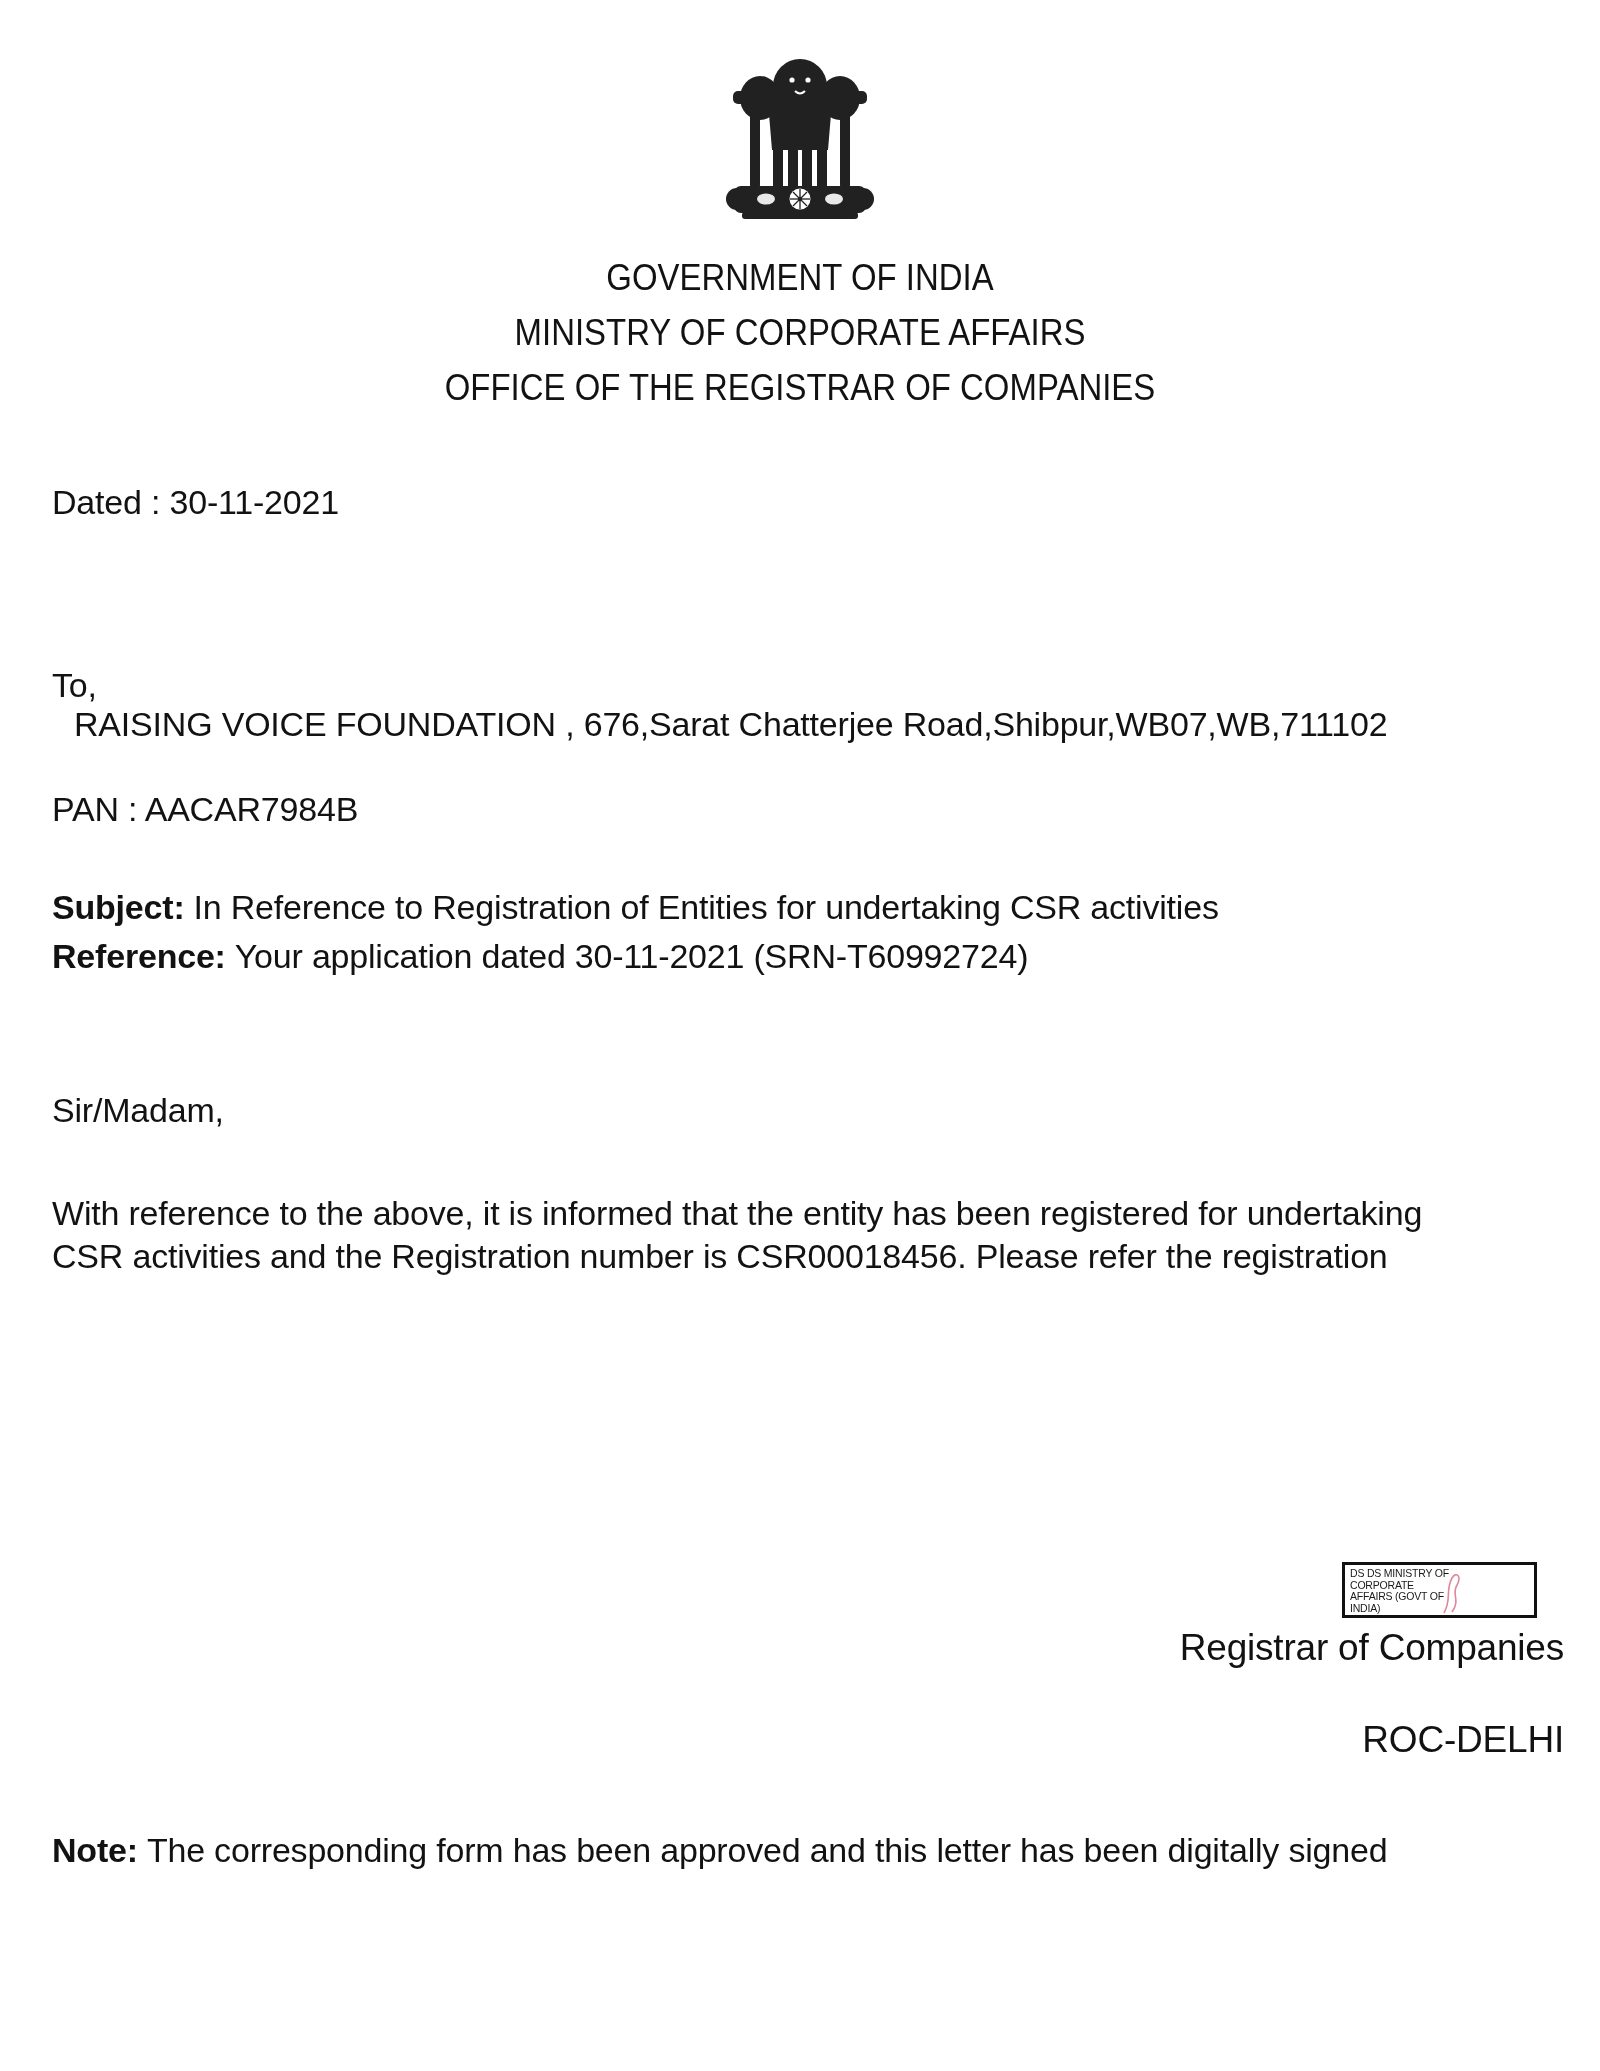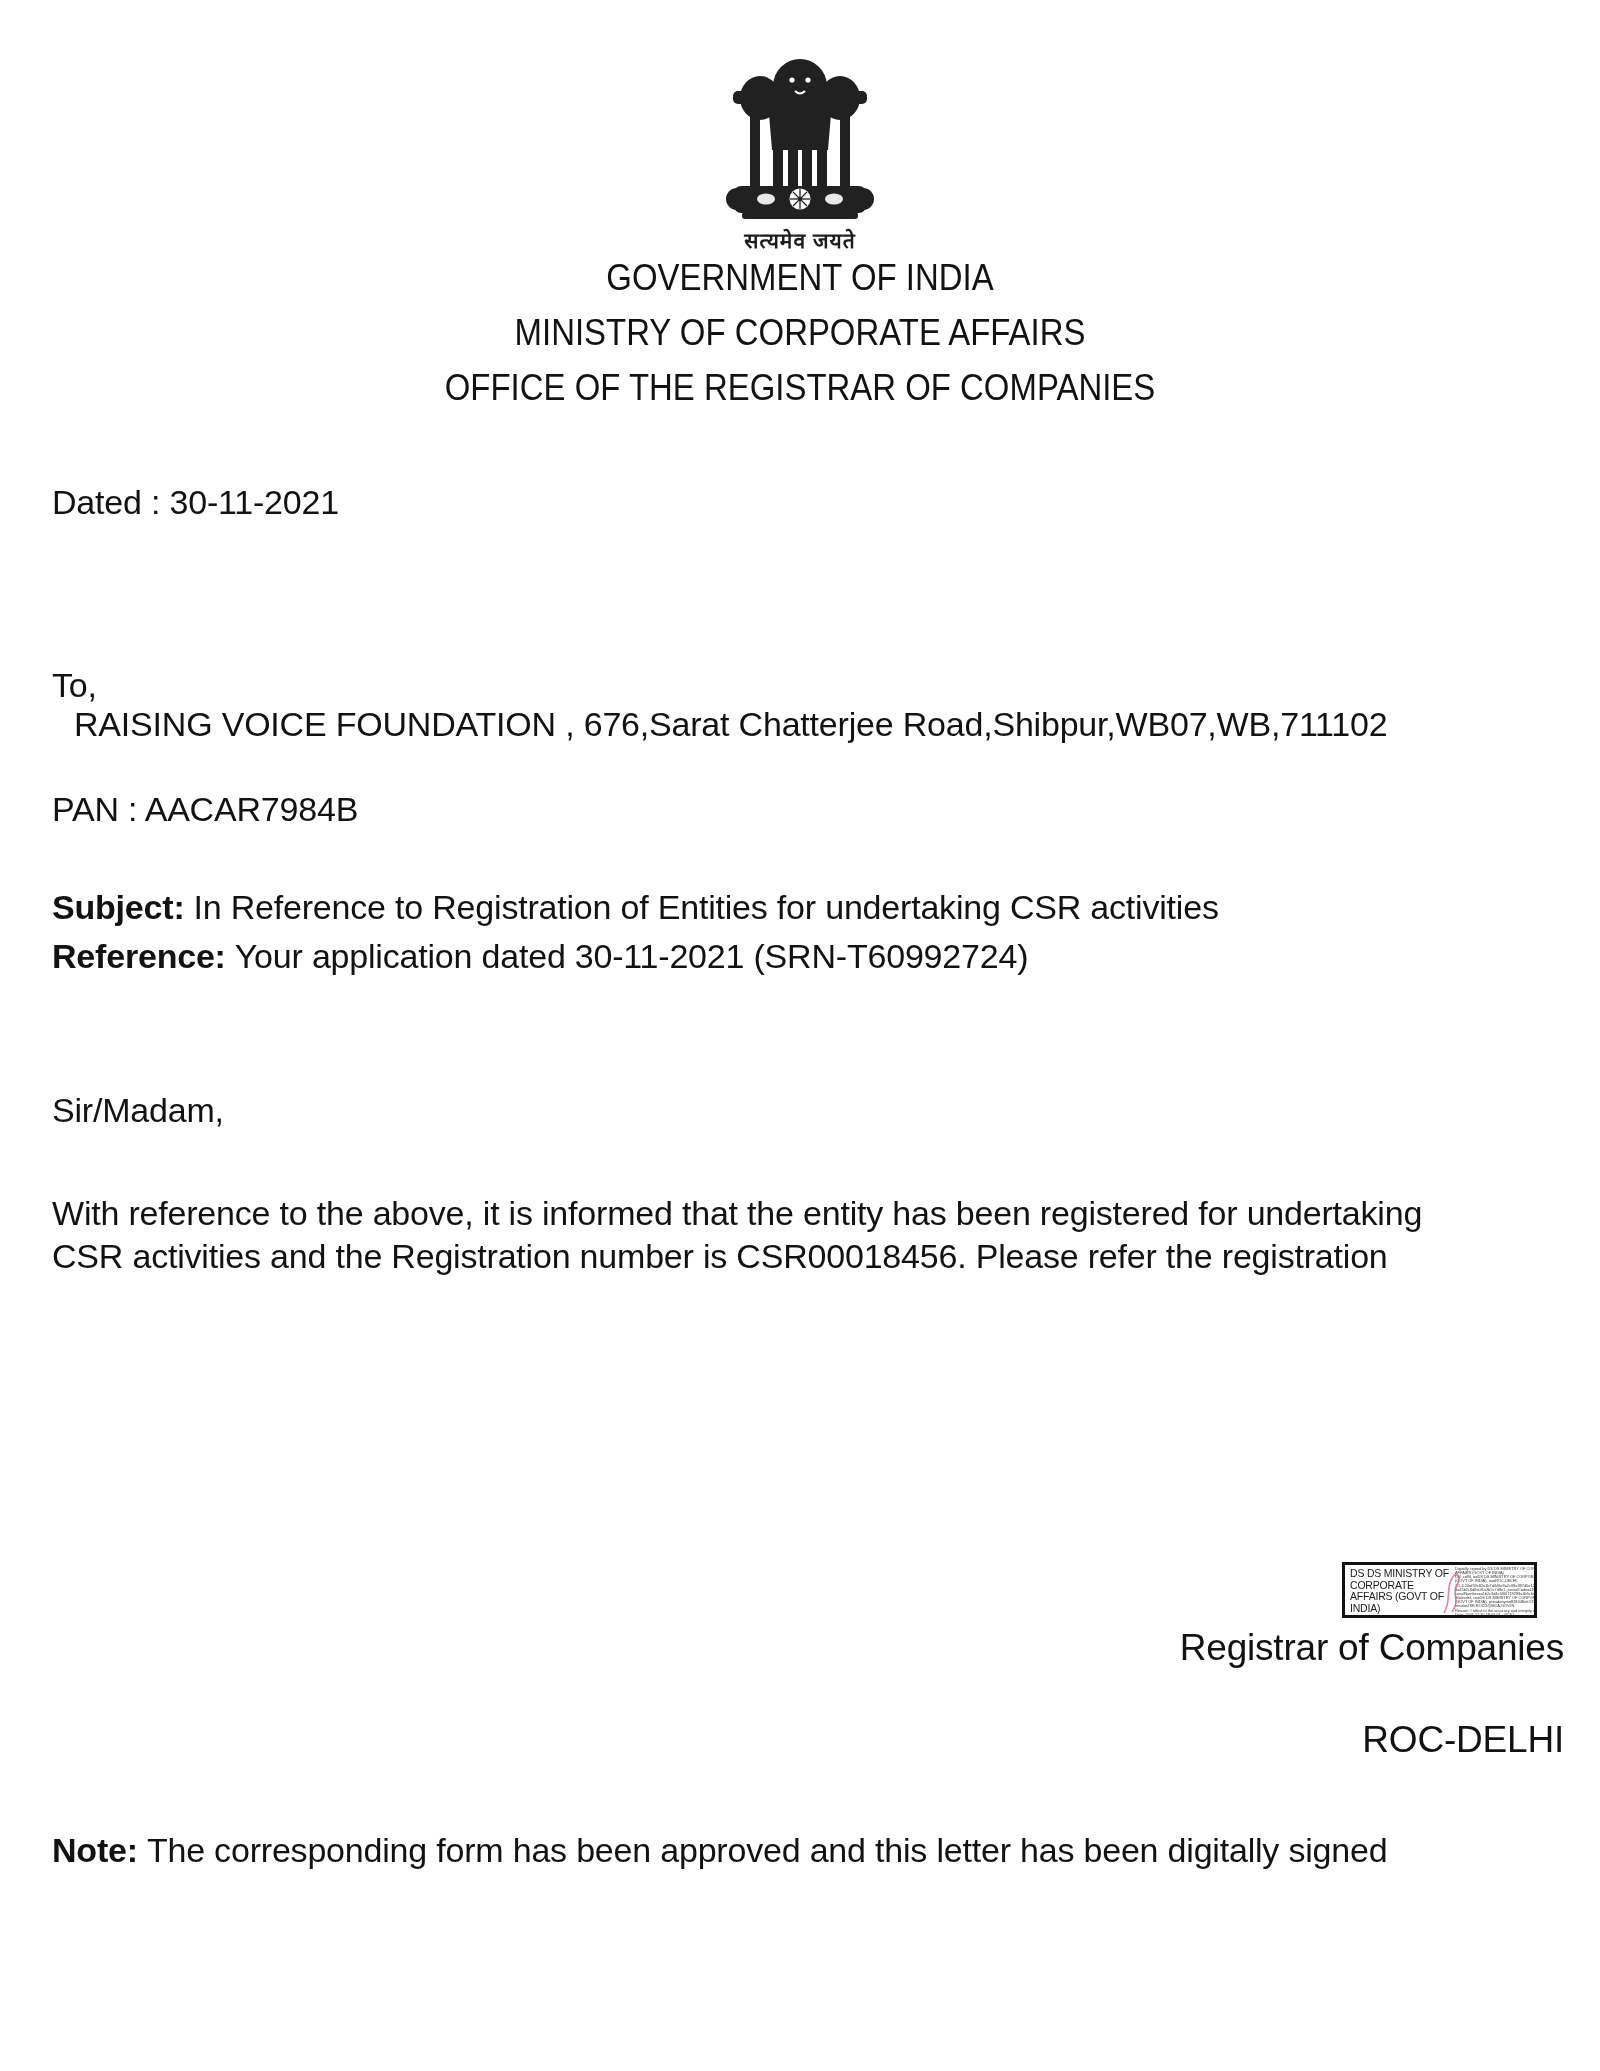--- a/index.html
+++ b/index.html
@@ -36,21 +36,21 @@
   .bodypara div{line-height:43px;}
   .registrar{right:36px;top:1626px;font-size:37px;}
   .roc{right:36px;top:1718px;font-size:37px;}
   .footer-note{left:52px;top:1829px;}
   .footer-note div{line-height:43px;}
 
   
   .sigbox{
     left:1342px;top:1562px;width:195px;height:56px;
     border:3px solid #111;box-sizing:border-box;background:#fff;
-    display:flex;flex-direction:row;overflow:hidden;
+    display:flex;flex-direction:column;overflow:hidden;
   }
   .sig-left{
     width:102px;padding:3px 1px 2px 5px;font-size:10.5px;line-height:11.5px;
     white-space:normal;color:#1a1a1a;letter-spacing:-0.2px;
   }
   .sig-right{
     flex:1;padding:2px 1px 1px 2px;font-size:3.9px;line-height:4.15px;
     color:#333;white-space:nowrap;overflow:hidden;
   }
   .sig-squiggle{position:absolute;left:92px;top:3px;opacity:0.75;}
@@ -89,21 +89,20 @@
       </g>
       <path d="M85 43 Q90 48 95 43" stroke="#ffffff" stroke-width="2" fill="none"></path>
       <g stroke="#212121" stroke-width="1.3">
         <line x1="90" y1="141" x2="90" y2="161"></line>
         <line x1="80" y1="151" x2="100" y2="151"></line>
         <line x1="83" y1="144" x2="97" y2="158"></line>
         <line x1="97" y1="144" x2="83" y2="158"></line>
       </g>
       <circle cx="90" cy="151" r="2.2" fill="#212121"></circle>
     </svg>
-    <div class="motto">सत्यमेव जयते</div>
   </div>
 
   <div class="abs gov-header">
     <div class="h-line">GOVERNMENT OF INDIA</div>
     <div class="h-line">MINISTRY OF CORPORATE AFFAIRS</div>
     <div class="h-line">OFFICE OF THE REGISTRAR OF COMPANIES</div>
   </div>
 
   <div class="abs txt dated">Dated : 30-11-2021</div>
 

